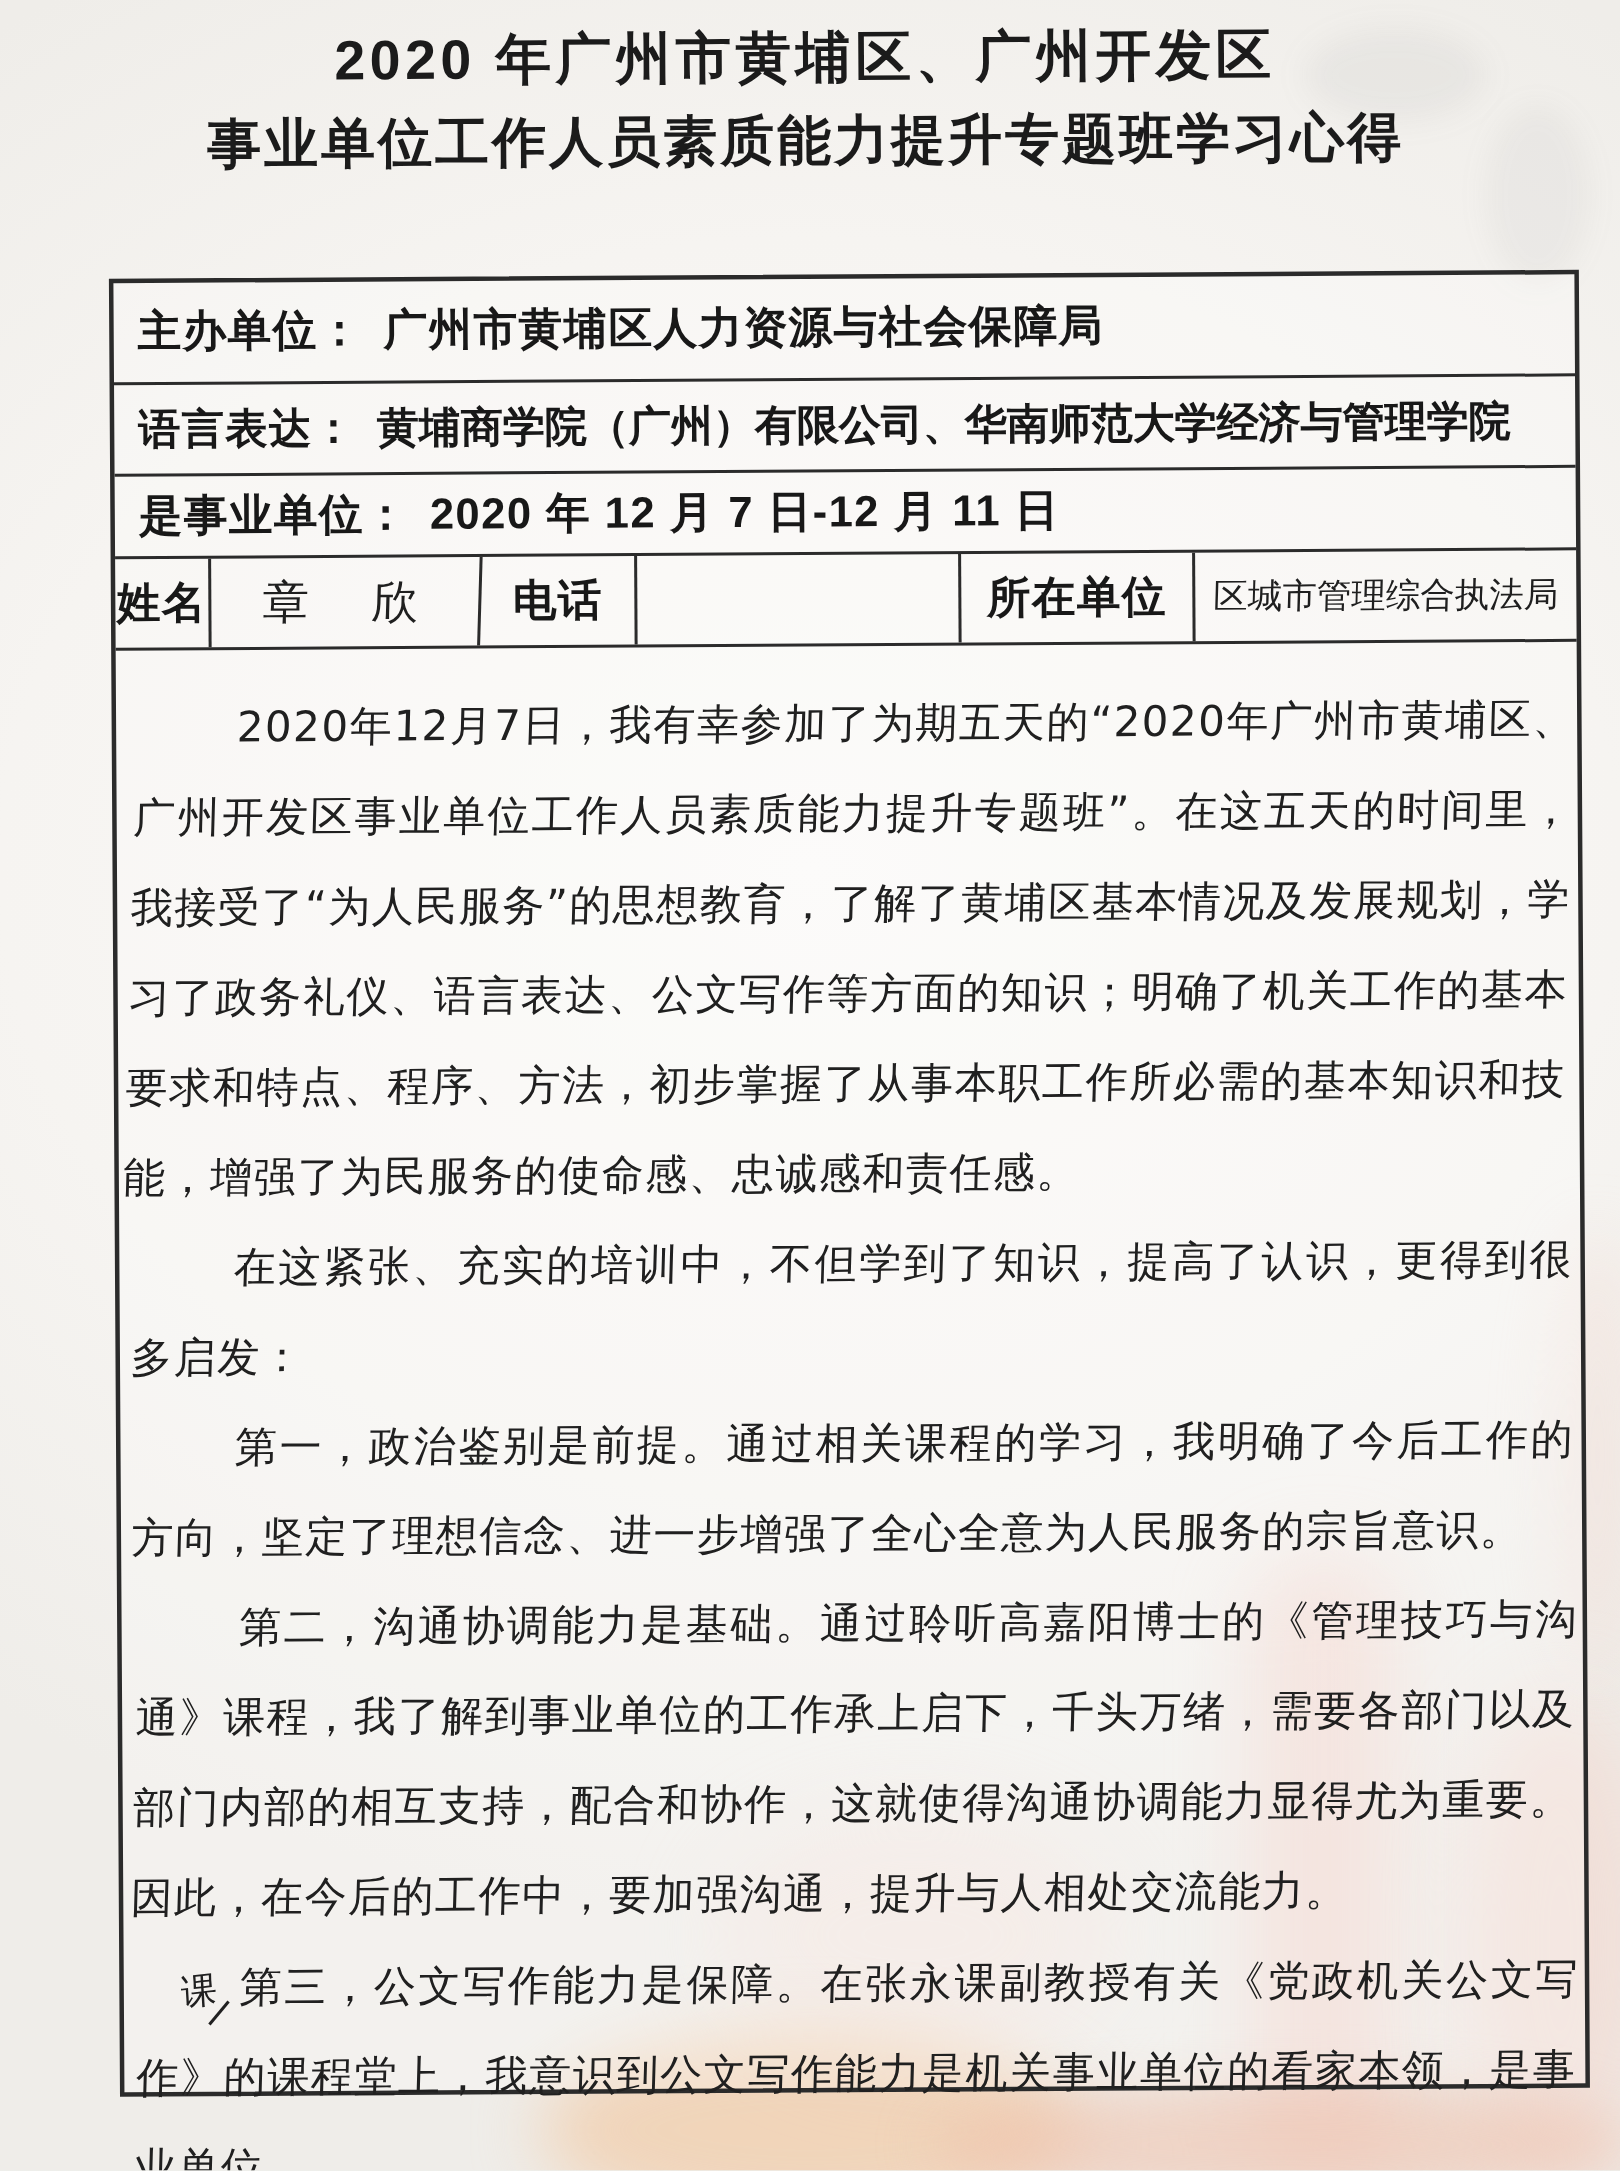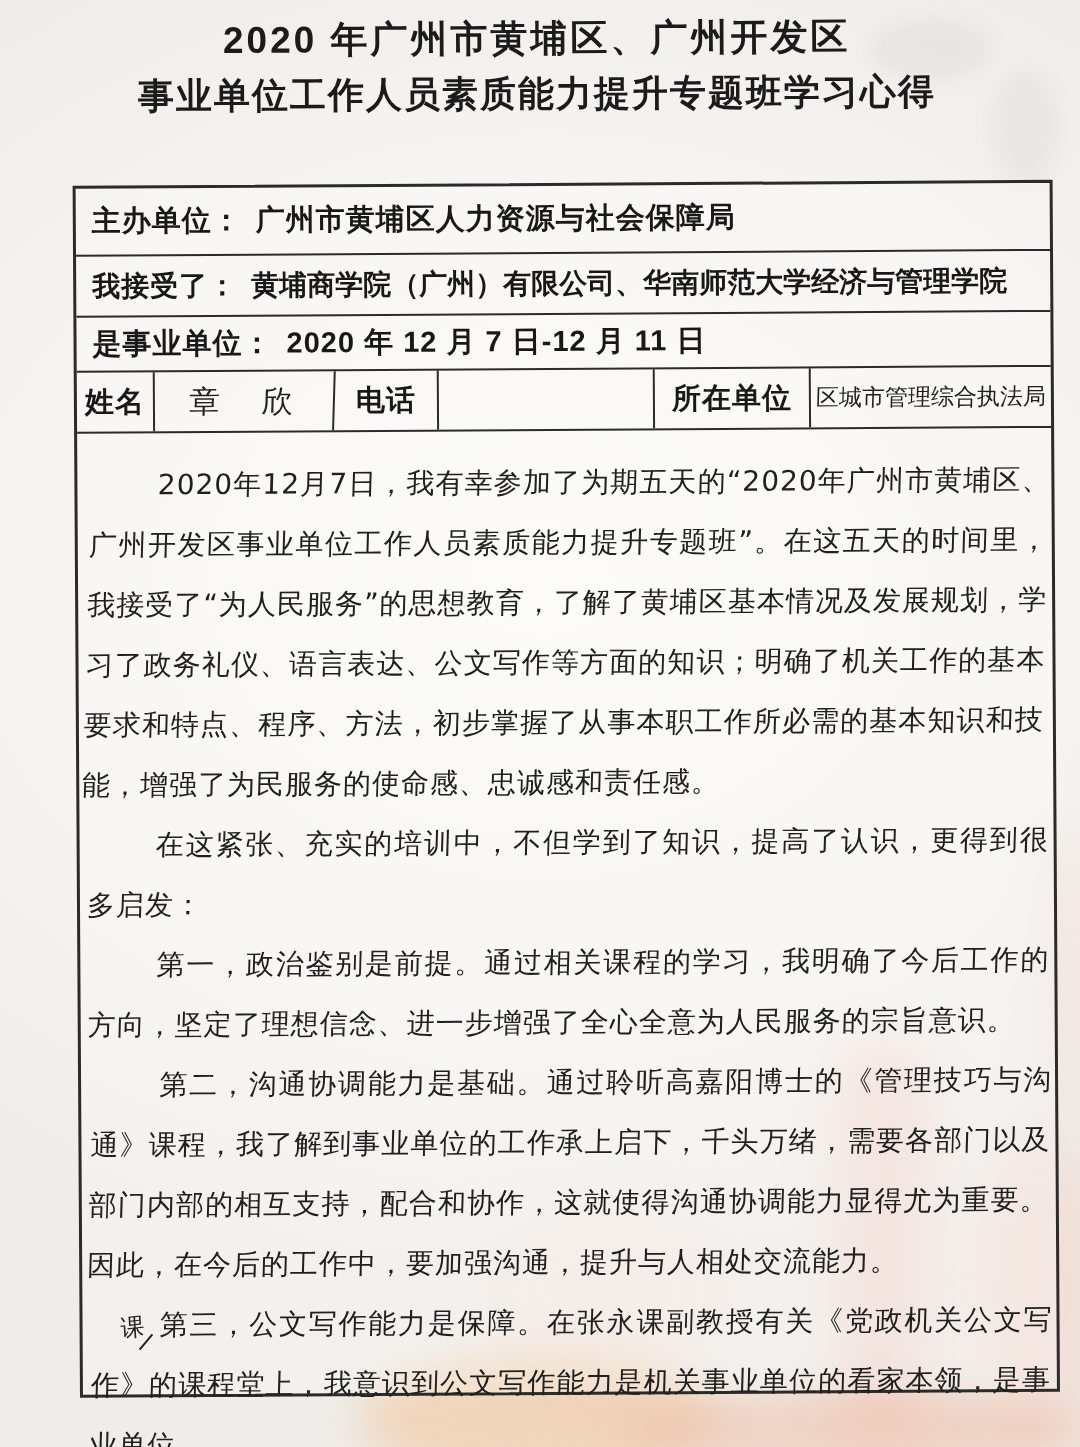--- a/index.html
+++ b/index.html
@@ -51,21 +51,21 @@
   .row-1{height:68px;}
   .row-2{height:61px;font-size:28px;}
   .row-2 .val{letter-spacing:0;}
   .row-3{height:55px;}
   .row-4{height:61px;padding:0;align-items:stretch;}
   .cell{
     border-right:2.5px solid #2b2b2b;box-sizing:border-box;
     display:flex;align-items:center;justify-content:center;
   }
   .cell:last-child{border-right:none;}
-  .c-name-lbl{width:78px;}
+  .c-name-lbl{width:64px;}
   .c-name-val{width:180px;}
   .c-phone-lbl{width:104px;}
   .c-phone-val{width:216px;}
   .c-unit-lbl{width:156px;}
   .c-unit-val{flex:1;}
 
   .hw{
     font-family:"DejaVu Sans",sans-serif;font-weight:400;color:#1f1f1f;
     transform:skewX(-2deg);
   }
@@ -113,21 +113,21 @@
     <h1 class="title title-2">事业单位工作人员素质能力提升专题班学习心得</h1>
 
     <div class="form-table">
 
       <div class="t-row row-1">
         <span class="lbl">主办单位：</span>
         <span class="val">广州市黄埔区人力资源与社会保障局</span>
       </div>
 
       <div class="t-row row-2">
-        <span class="lbl">我接受了：</span>
+        <span class="lbl">语言表达：</span>
         <span class="val">黄埔商学院（广州）有限公司、华南师范大学经济与管理学院</span>
       </div>
 
       <div class="t-row row-3">
         <span class="lbl">是事业单位：</span>
         <span class="val">2020 年 12 月 7 日-12 月 11 日</span>
       </div>
 
       <div class="t-row row-4">
         <div class="cell c-name-lbl">姓名</div>

